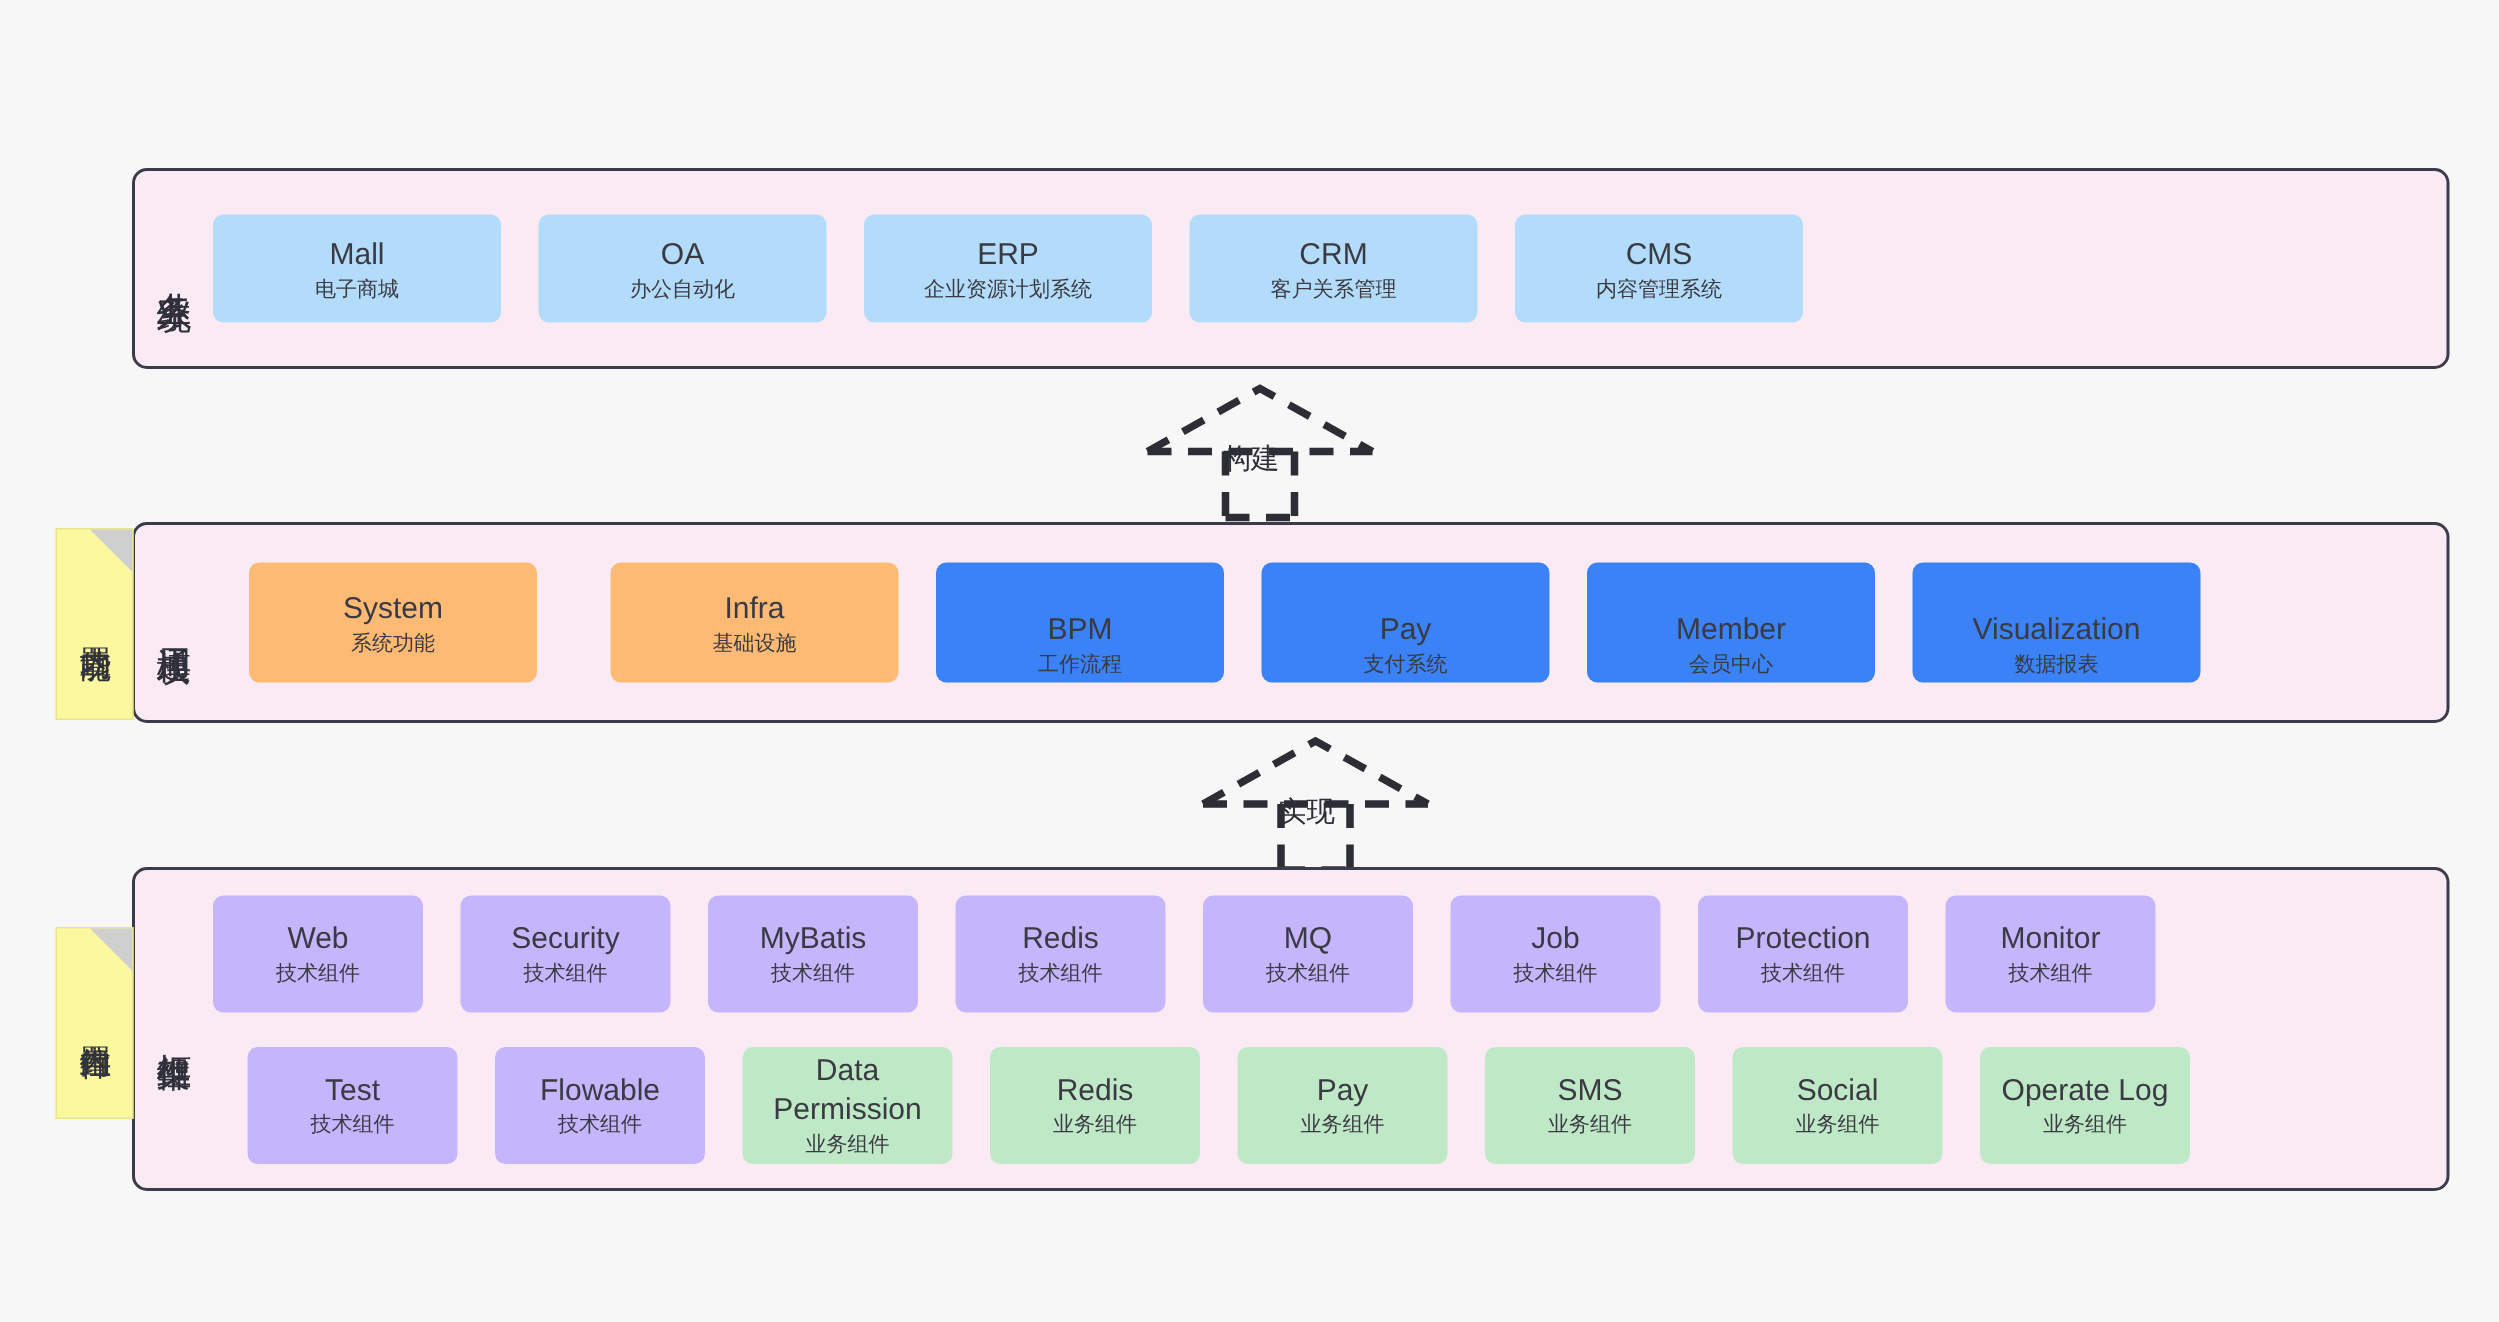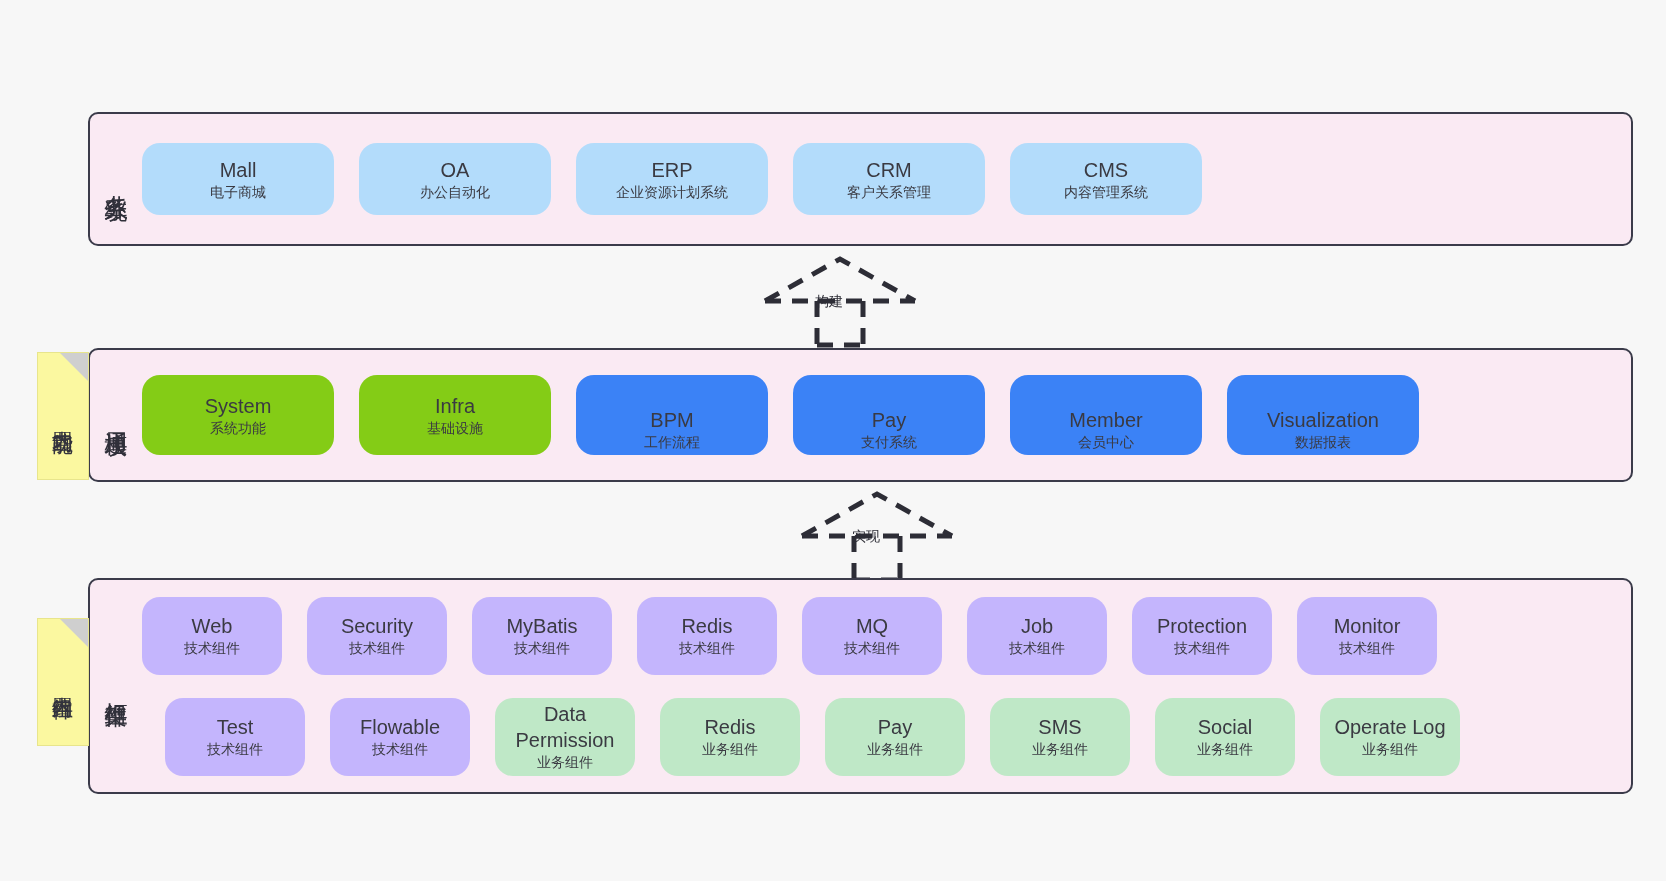--- a/index.html
+++ b/index.html
@@ -61,36 +61,36 @@
   .row {
     display: flex;
     gap: 25px;
     justify-content: flex-start;
   }
   .row + .row { margin-top: 23px; margin-left: 23px; }
 
   
   .box {
     box-sizing: border-box;
-    border-radius: 18px;
+    border-radius: 7px;
     display: flex;
     flex-direction: column;
     align-items: center;
     justify-content: center;
     text-align: center;
     color: #3a3a42;
     line-height: 1.3;
     padding: 4px 6px;
     overflow: hidden;
   }
   .box .t1 { font-size: 20px; }
   .box .t2 { font-size: 14px; }
 
   .blue  { background: #b3dcfb; }
-  .red   { background: #84cc16; }
+  .red   { background: #fdba74; margin-left: 24px; }
   .pink  { background: #3b82f6; justify-content: flex-end; }
   .green { background: #c4b5fd; }
   .lgreen{ background: #bfe8c7; }
 
   
   #layer-business { left: 88px; top: 112px; width: 1545px; height: 134px; }
   #layer-business .box { width: 192px; height: 72px; }
 
   
   #layer-modules { left: 88px; top: 348px; width: 1545px; height: 134px; }
@@ -128,21 +128,21 @@
     border-left: 28px solid transparent;
   }
   #note-functions  { left: 37px; top: 352px; width: 52px; height: 128px; }
   #note-components { left: 37px; top: 618px; width: 52px; height: 128px; }
 
   
   .arrow { position: absolute; }
   .arrow svg { display: block; overflow: visible; }
   .arrow-label {
     position: absolute;
-    font-size: 14px;
+    font-size: 19px;
     color: #2d2d36;
     white-space: nowrap;
     background: transparent;
   }
   #arrow-build { left: 755px; top: 255px; width: 180px; height: 92px; }
   #arrow-build .arrow-label { left: 60px; top: 38px; }
   #arrow-impl { left: 792px; top: 490px; width: 180px; height: 92px; }
   #arrow-impl .arrow-label { left: 60px; top: 38px; }
 </style>
 </head>

